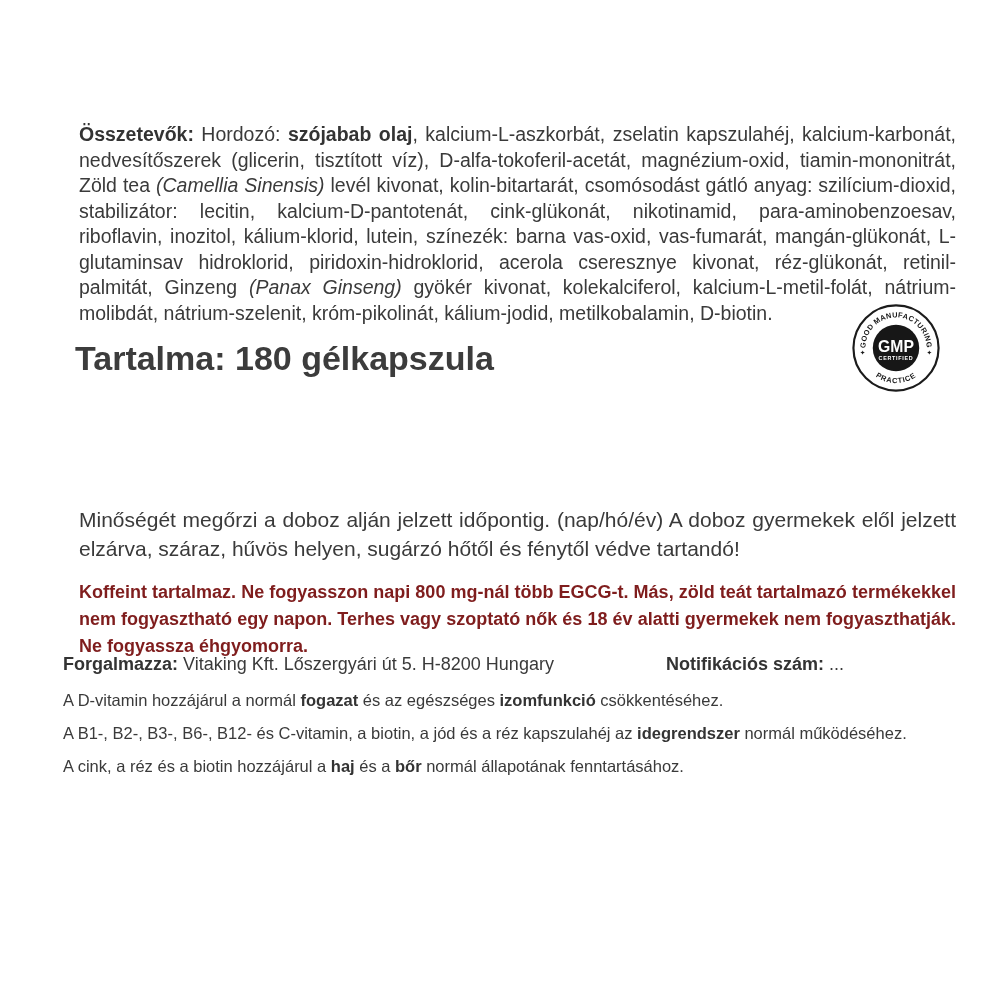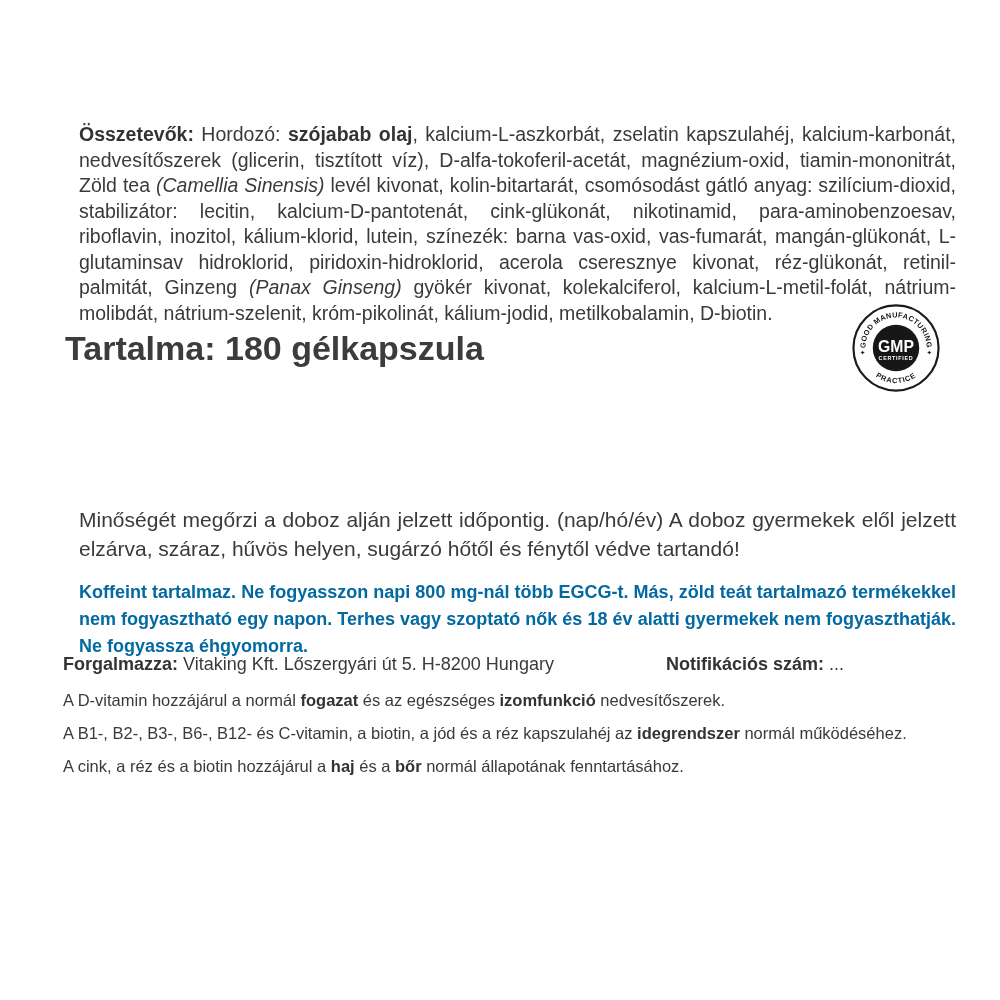--- a/index.html
+++ b/index.html
@@ -11,30 +11,30 @@
     color:#3a3a3a;
     overflow:hidden;
   }
   .block{position:absolute;left:63px;width:877px;}
   .para{margin:16px;text-align:justify;}
   .run-b{font-weight:bold;color:#333333;}
   .run-i{font-style:italic;}
 
   .ingredients{top:106px;font-size:19.5px;line-height:25.5px;}
   .contents-heading{
-    top:328px;margin:2px;
+    top:328px;margin:12px;
     font-size:34px;line-height:37px;font-weight:bold;color:#3c3c3c;
     text-align:left;width:600px;
   }
   .badge{position:absolute;left:851px;top:303px;width:90px;height:90px;}
   .badge svg{display:block;width:100%;height:100%;}
   .arc-text{font-family:"Liberation Sans", sans-serif;font-weight:bold;fill:#161616;}
   .dosage{top:390px;font-size:21px;line-height:29px;}
   .storage{top:489px;font-size:21px;line-height:29px;}
-  .warning{top:563px;font-size:18px;line-height:27px;font-weight:bold;color:#0369a1;}
+  .warning{top:563px;font-size:18px;line-height:27px;font-weight:bold;color:#7f1d1d;}
   .warning .run-r{font-weight:bold;}
   .distributor{top:652px;font-size:18px;line-height:24px;}
   .notification{position:absolute;left:592px;top:0;white-space:nowrap;margin-left:11px;}
   .claims{top:688px;font-size:16.5px;}
   .claim{margin:0 0 8px 0;line-height:25px;text-align:justify;}
 </style>
 </head>
 <body>
 
 <div class="page">
@@ -68,18 +68,18 @@
   <p class="block para storage"><span class="run-r">Minőségét megőrzi a doboz alján jelzett időpontig. (nap/hó/év) A doboz gyermekek elől jelzett elzárva, száraz, hűvös helyen, sugárzó hőtől és fénytől védve tartandó!</span></p>
 
   <p class="block para warning"><span class="run-r">Koffeint tartalmaz. Ne fogyasszon napi 800 mg-nál több EGCG-t. Más, zöld teát tartalmazó termékekkel nem fogyasztható egy napon. Terhes vagy szoptató nők és 18 év alatti gyermekek nem fogyaszthatják. Ne fogyassza éhgyomorra.</span></p>
 
   <div class="block distributor">
     <span><span class="run-b">Forgalmazza:</span><span class="run-r"> Vitaking Kft. Lőszergyári út 5. H-8200 Hungary</span></span>
     <span class="notification"><span class="run-b">Notifikációs szám:</span><span class="run-r"> ...</span></span>
   </div>
 
   <div class="block claims">
-    <p class="claim"><span class="run-r">A D-vitamin hozzájárul a normál </span><span class="run-b">fogazat</span><span class="run-r"> és az egészséges </span><span class="run-b">izomfunkció</span><span class="run-r"> nedvesítőszerek.</span></p>
+    <p class="claim"><span class="run-r">A D-vitamin hozzájárul a normál </span><span class="run-b">fogazat</span><span class="run-r"> és az egészséges </span><span class="run-b">izomfunkció</span><span class="run-r"> csökkentéséhez.</span></p>
     <p class="claim"><span class="run-r">A B1-, B2-, B3-, B6-, B12- és C-vitamin, a biotin, a jód és a réz kapszulahéj az </span><span class="run-b">idegrendszer</span><span class="run-r"> normál működéséhez.</span></p>
     <p class="claim"><span class="run-r">A cink, a réz és a biotin hozzájárul a </span><span class="run-b">haj</span><span class="run-r"> és a </span><span class="run-b">bőr</span><span class="run-r"> normál állapotának fenntartásához.</span></p>
   </div>
 
 </div>
 
 </body></html>

